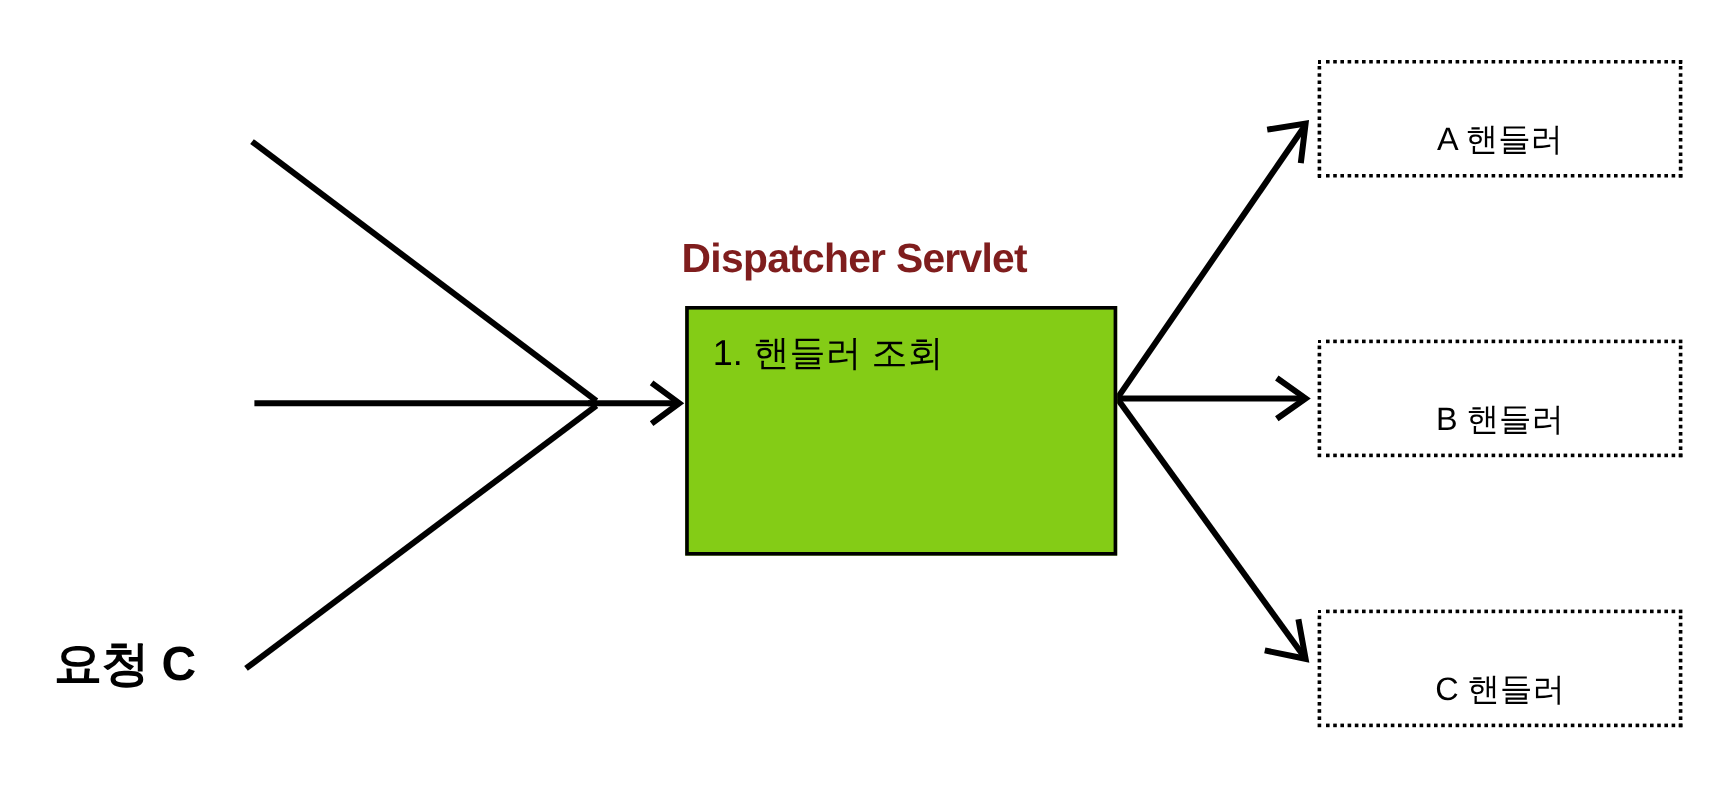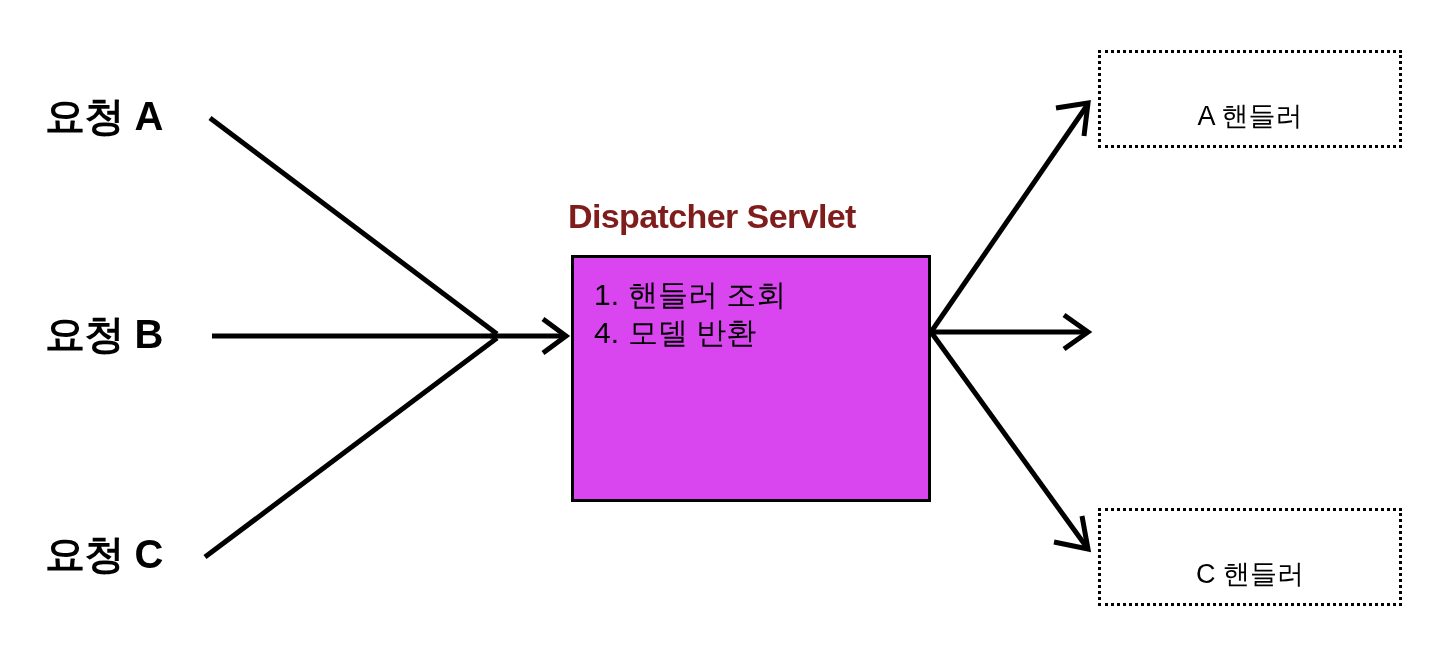--- a/index.html
+++ b/index.html
@@ -49,24 +49,24 @@
     white-space: nowrap;
     line-height: 1.1;
     color: #7f1d1d;
   }
 
   #dispatcher-box {
     position: absolute;
     left: 571px;
     top: 255px;
     width: 360px;
-    height: 247px;
+    height: 208px;
     border: 3px solid #000000;
     box-sizing: border-box;
-    background: #d946ef;
+    background: #84cc16;
   }
   #dispatcher-steps {
     position: absolute;
     left: 20px;
     top: 18px;
     margin: 0;
     padding: 0;
     list-style: none;
   }
   #dispatcher-steps li {
@@ -102,22 +102,20 @@
   }
   #handler-a { top: 50px; }
   #handler-b { top: 283px; }
   #handler-c { top: 508px; }
 </style>
 </head>
 <body>
 
 <div id="canvas">
 
-  <div class="req-label" id="req-a">요청 A</div>
-  <div class="req-label" id="req-b">요청 B</div>
   <div class="req-label" id="req-c">요청 C</div>
 
   <svg id="arrows-svg" viewBox="0 0 1434 656">
 
     <line x1="210" y1="118" x2="497" y2="334" stroke="#000000" stroke-width="5" stroke-linecap="butt"></line>
 
     <line x1="212" y1="336" x2="497" y2="336" stroke="#000000" stroke-width="5" stroke-linecap="butt"></line>
 
     <line x1="205" y1="557" x2="497" y2="338" stroke="#000000" stroke-width="5" stroke-linecap="butt"></line>
 
@@ -134,26 +132,26 @@
     <polyline points="1054,542 1088,549 1082,516" fill="none" stroke="#000000" stroke-width="5" stroke-linejoin="miter" stroke-linecap="butt"></polyline>
   </svg>
 
   <div id="dispatcher-title">Dispatcher Servlet</div>
 
   <div id="dispatcher-box">
     <ul id="dispatcher-steps">
       <li>
         <span class="step-num">1.</span><span>핸들러 조회</span>
       </li>
-      <li>
-        <span class="step-num">4.</span><span>모델 반환</span>
-      </li>
     </ul>
   </div>
 
   <div class="handler-box" id="handler-a">
     <span class="handler-label">A 핸들러</span>
+  </div>
+  <div class="handler-box" id="handler-b">
+    <span class="handler-label">B 핸들러</span>
   </div>
   <div class="handler-box" id="handler-c">
     <span class="handler-label">C 핸들러</span>
   </div>
 
 </div>
 
 </body></html>

